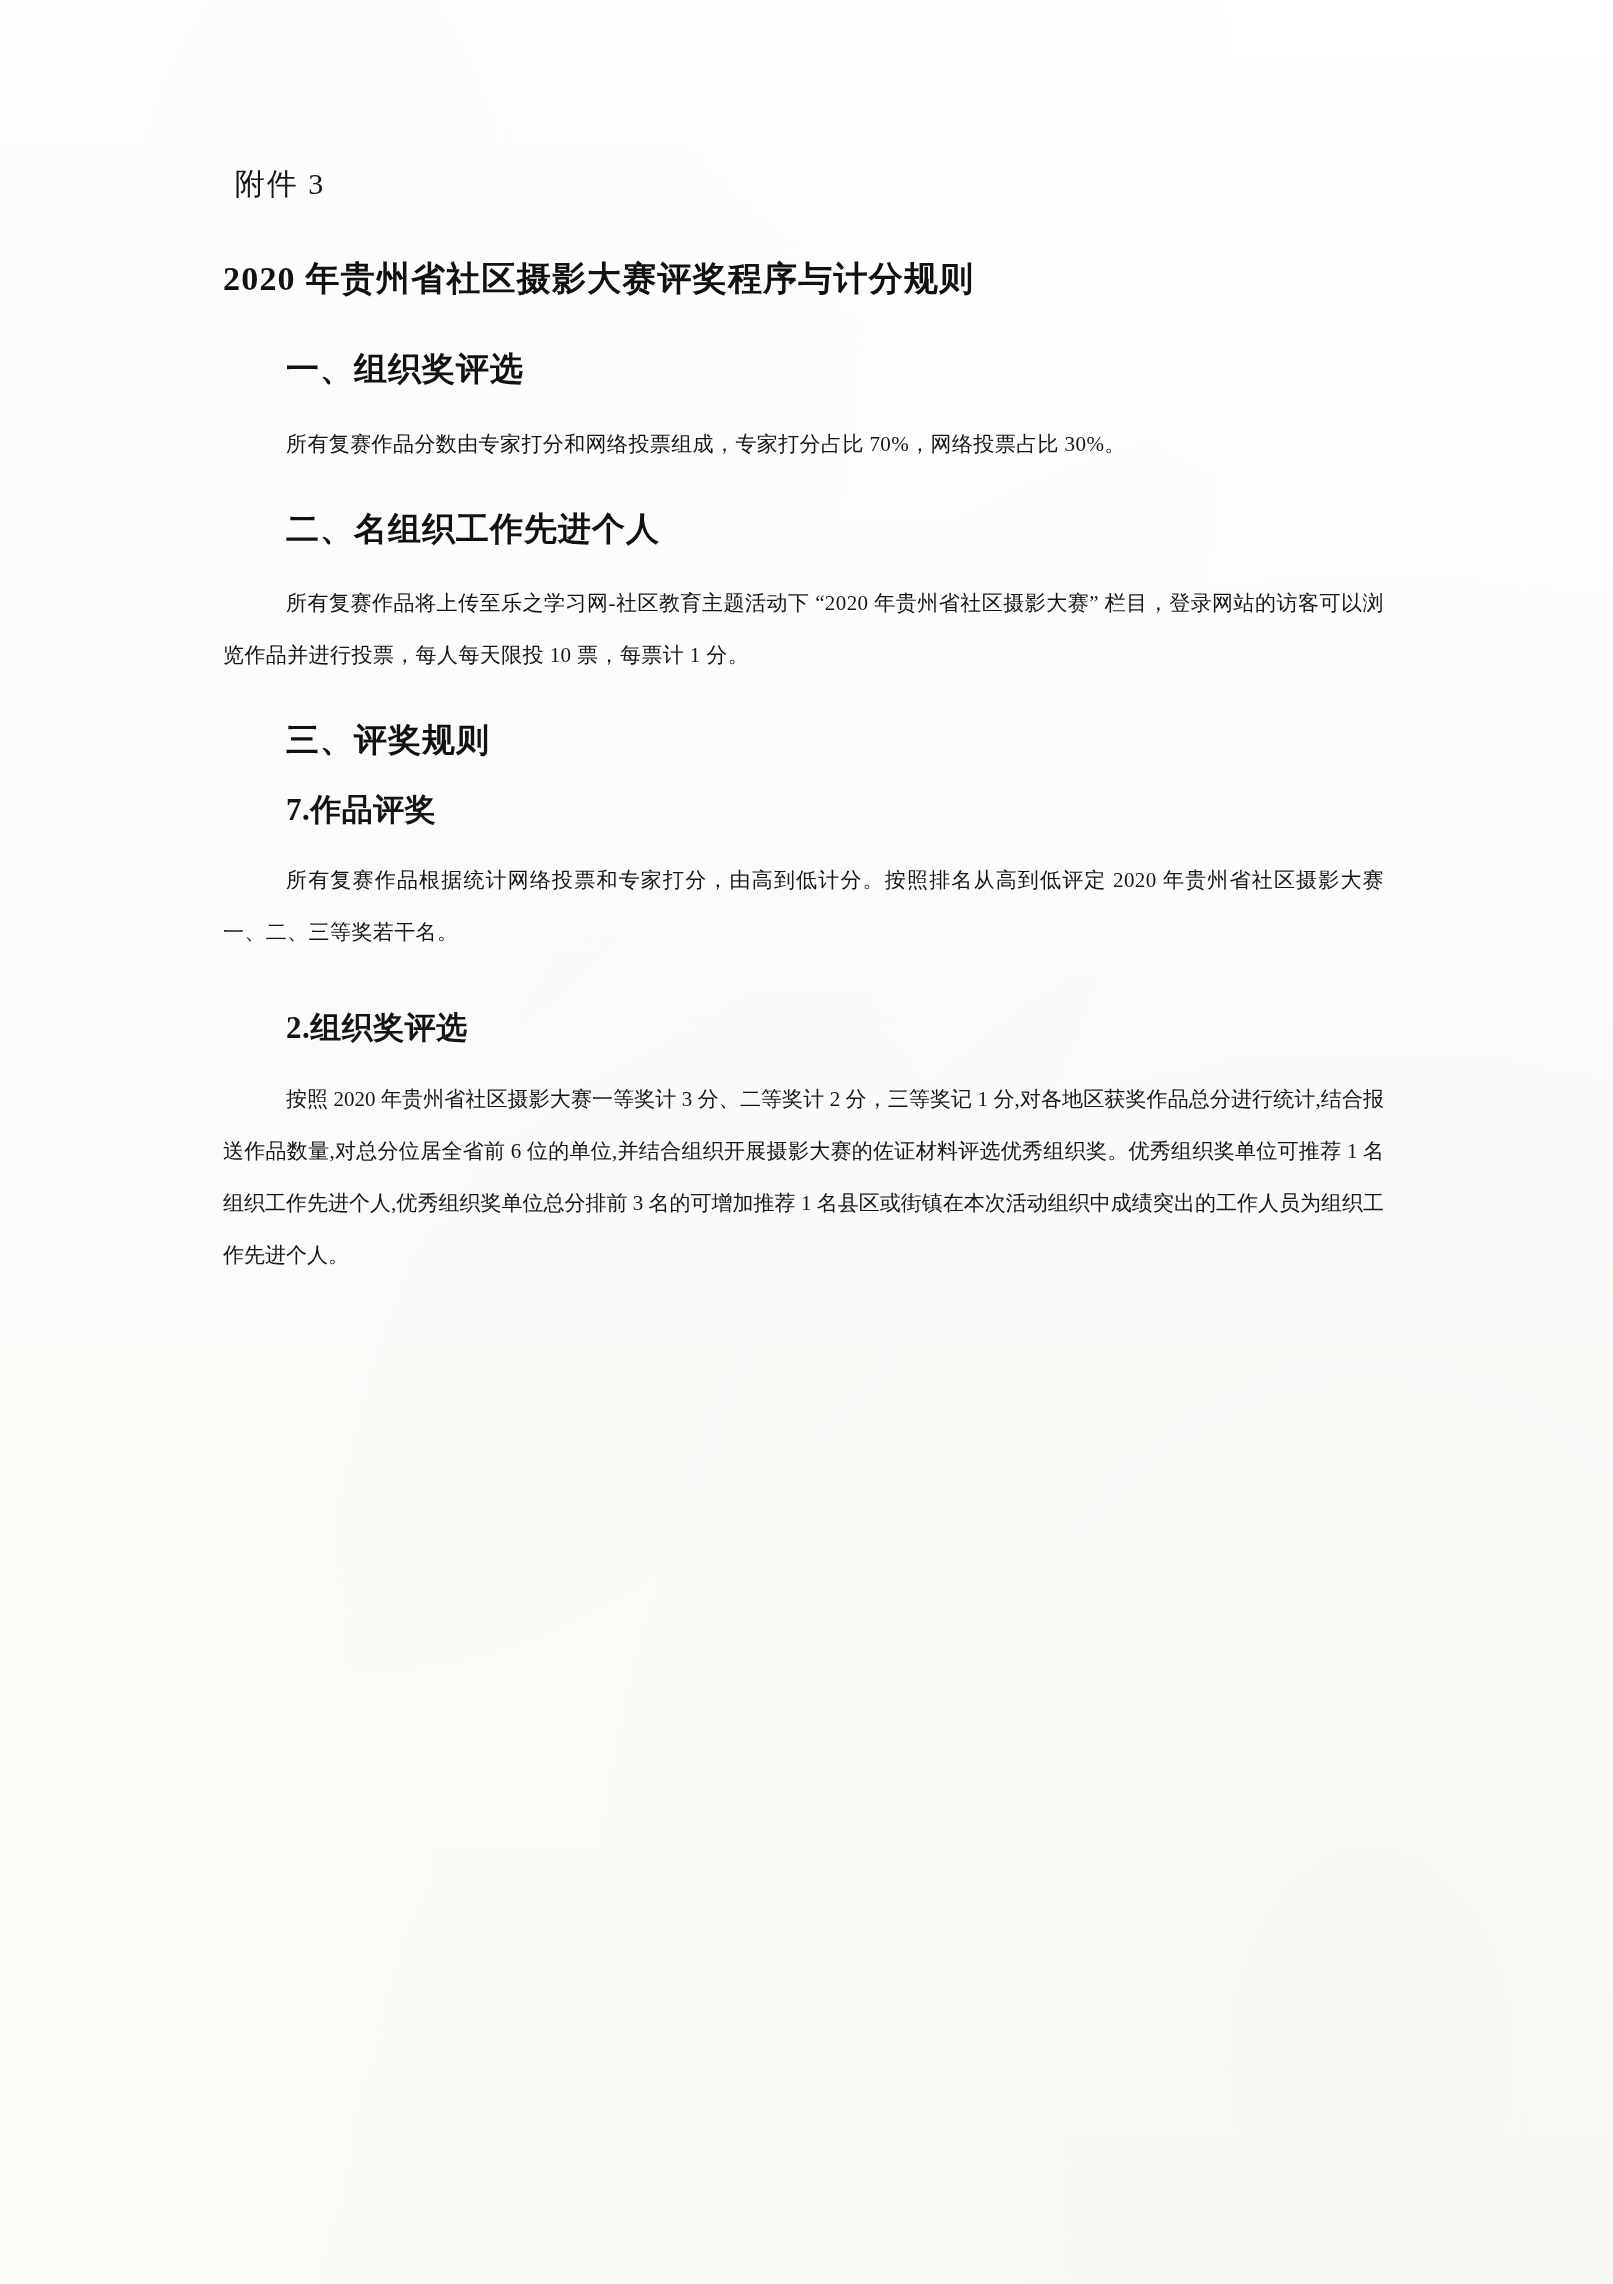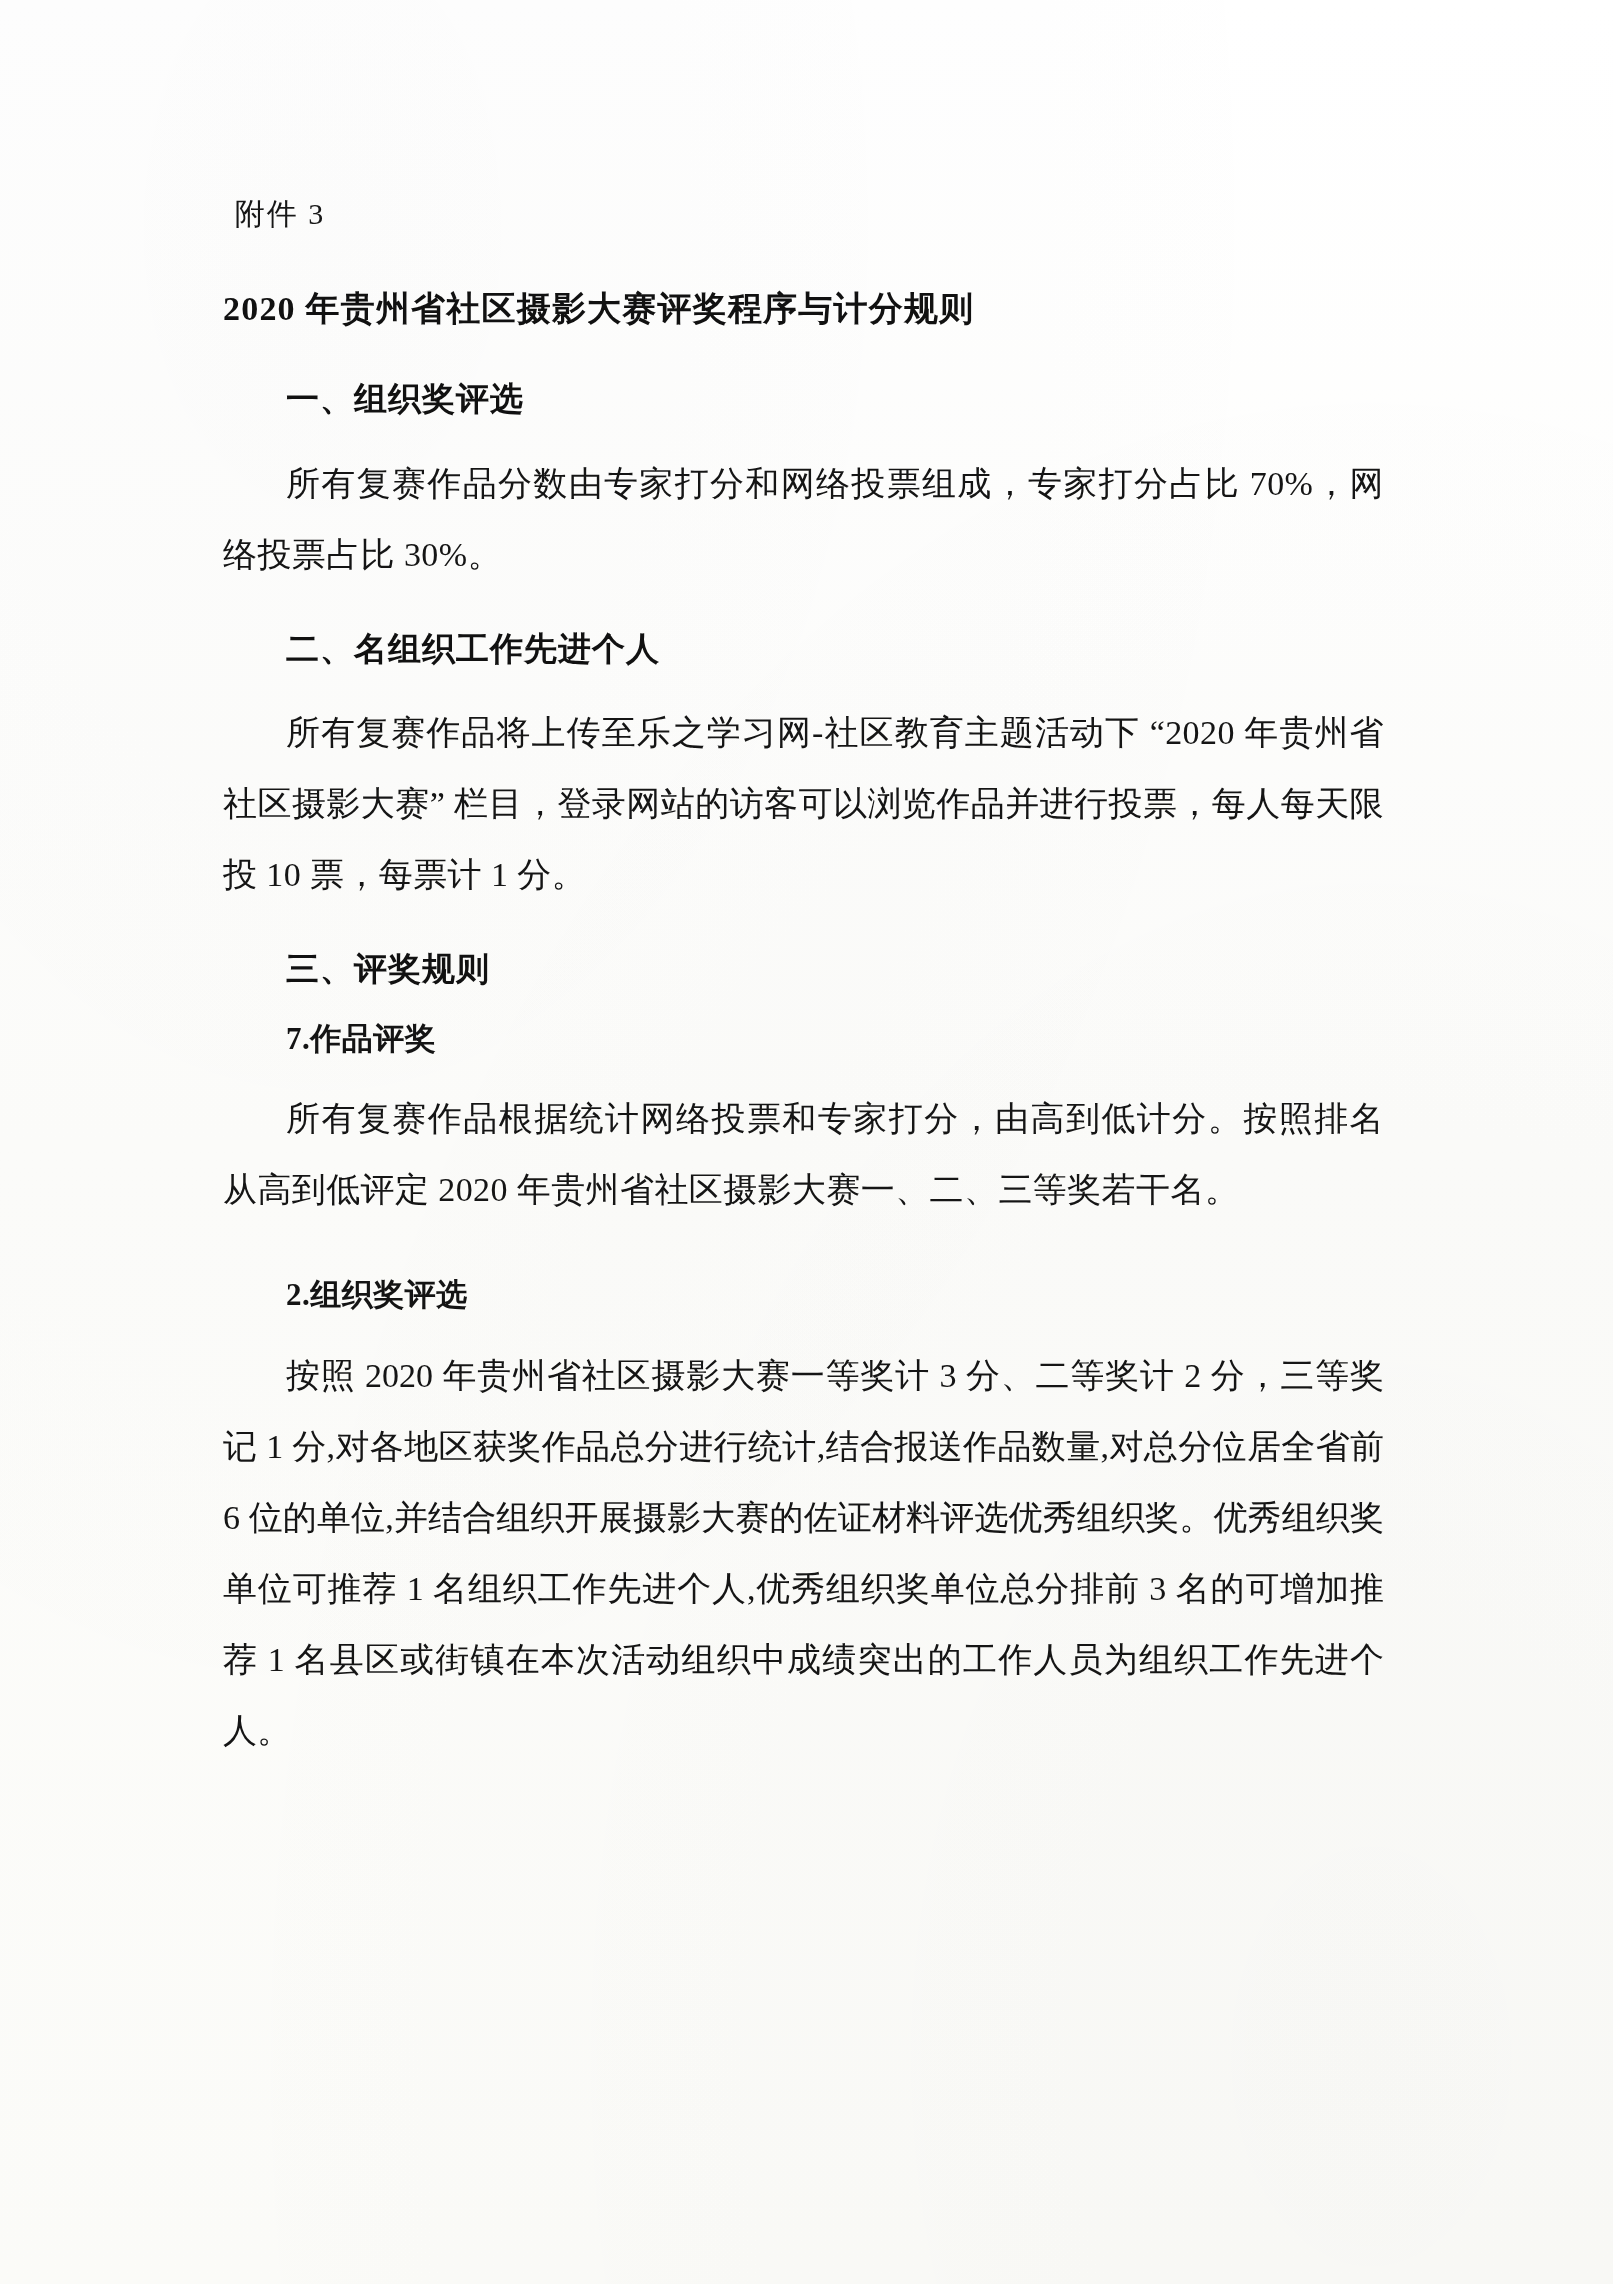--- a/index.html
+++ b/index.html
@@ -30,21 +30,21 @@
     inset: 0;
     background:
       radial-gradient(ellipse at 20% 10%, rgba(0,0,0,0.012), rgba(0,0,0,0) 60%),
       radial-gradient(ellipse at 85% 90%, rgba(0,0,0,0.015), rgba(0,0,0,0) 65%),
       linear-gradient(180deg, #ffffff 0%, #fcfcfa 50%, #fbfbf8 100%);
     pointer-events: none;
   }
   .content {
     position: absolute;
     left: 223px;
-    top: 194px;
+    top: 164px;
     width: 1161px;
   }
   .attachment-label {
     font-size: 30px;
     letter-spacing: 2px;
     margin: 0 0 51px 11.8px;
     color: #171717;
     font-family: "Liberation Serif", "DejaVu Serif", serif;
   }
   .doc-title {
@@ -62,22 +62,22 @@
     margin: 0 0 25.5px 63px;
     color: #111111;
   }
   .sub-heading {
     font-size: 31px;
     letter-spacing: 0.5px;
     margin: 0 0 23.5px 63px;
     color: #141414;
   }
   .para {
-    font-size: 34px;
-    line-height: 71px;
+    font-size: 21px;
+    line-height: 52px;
     text-align: justify;
     text-justify: inter-ideograph;
     margin: 0 0 23.5px 0;
     text-indent: 63px;
     letter-spacing: 0.4px;
     color: #151515;
   }
   .para.tight {
     letter-spacing: 0px;
   }

